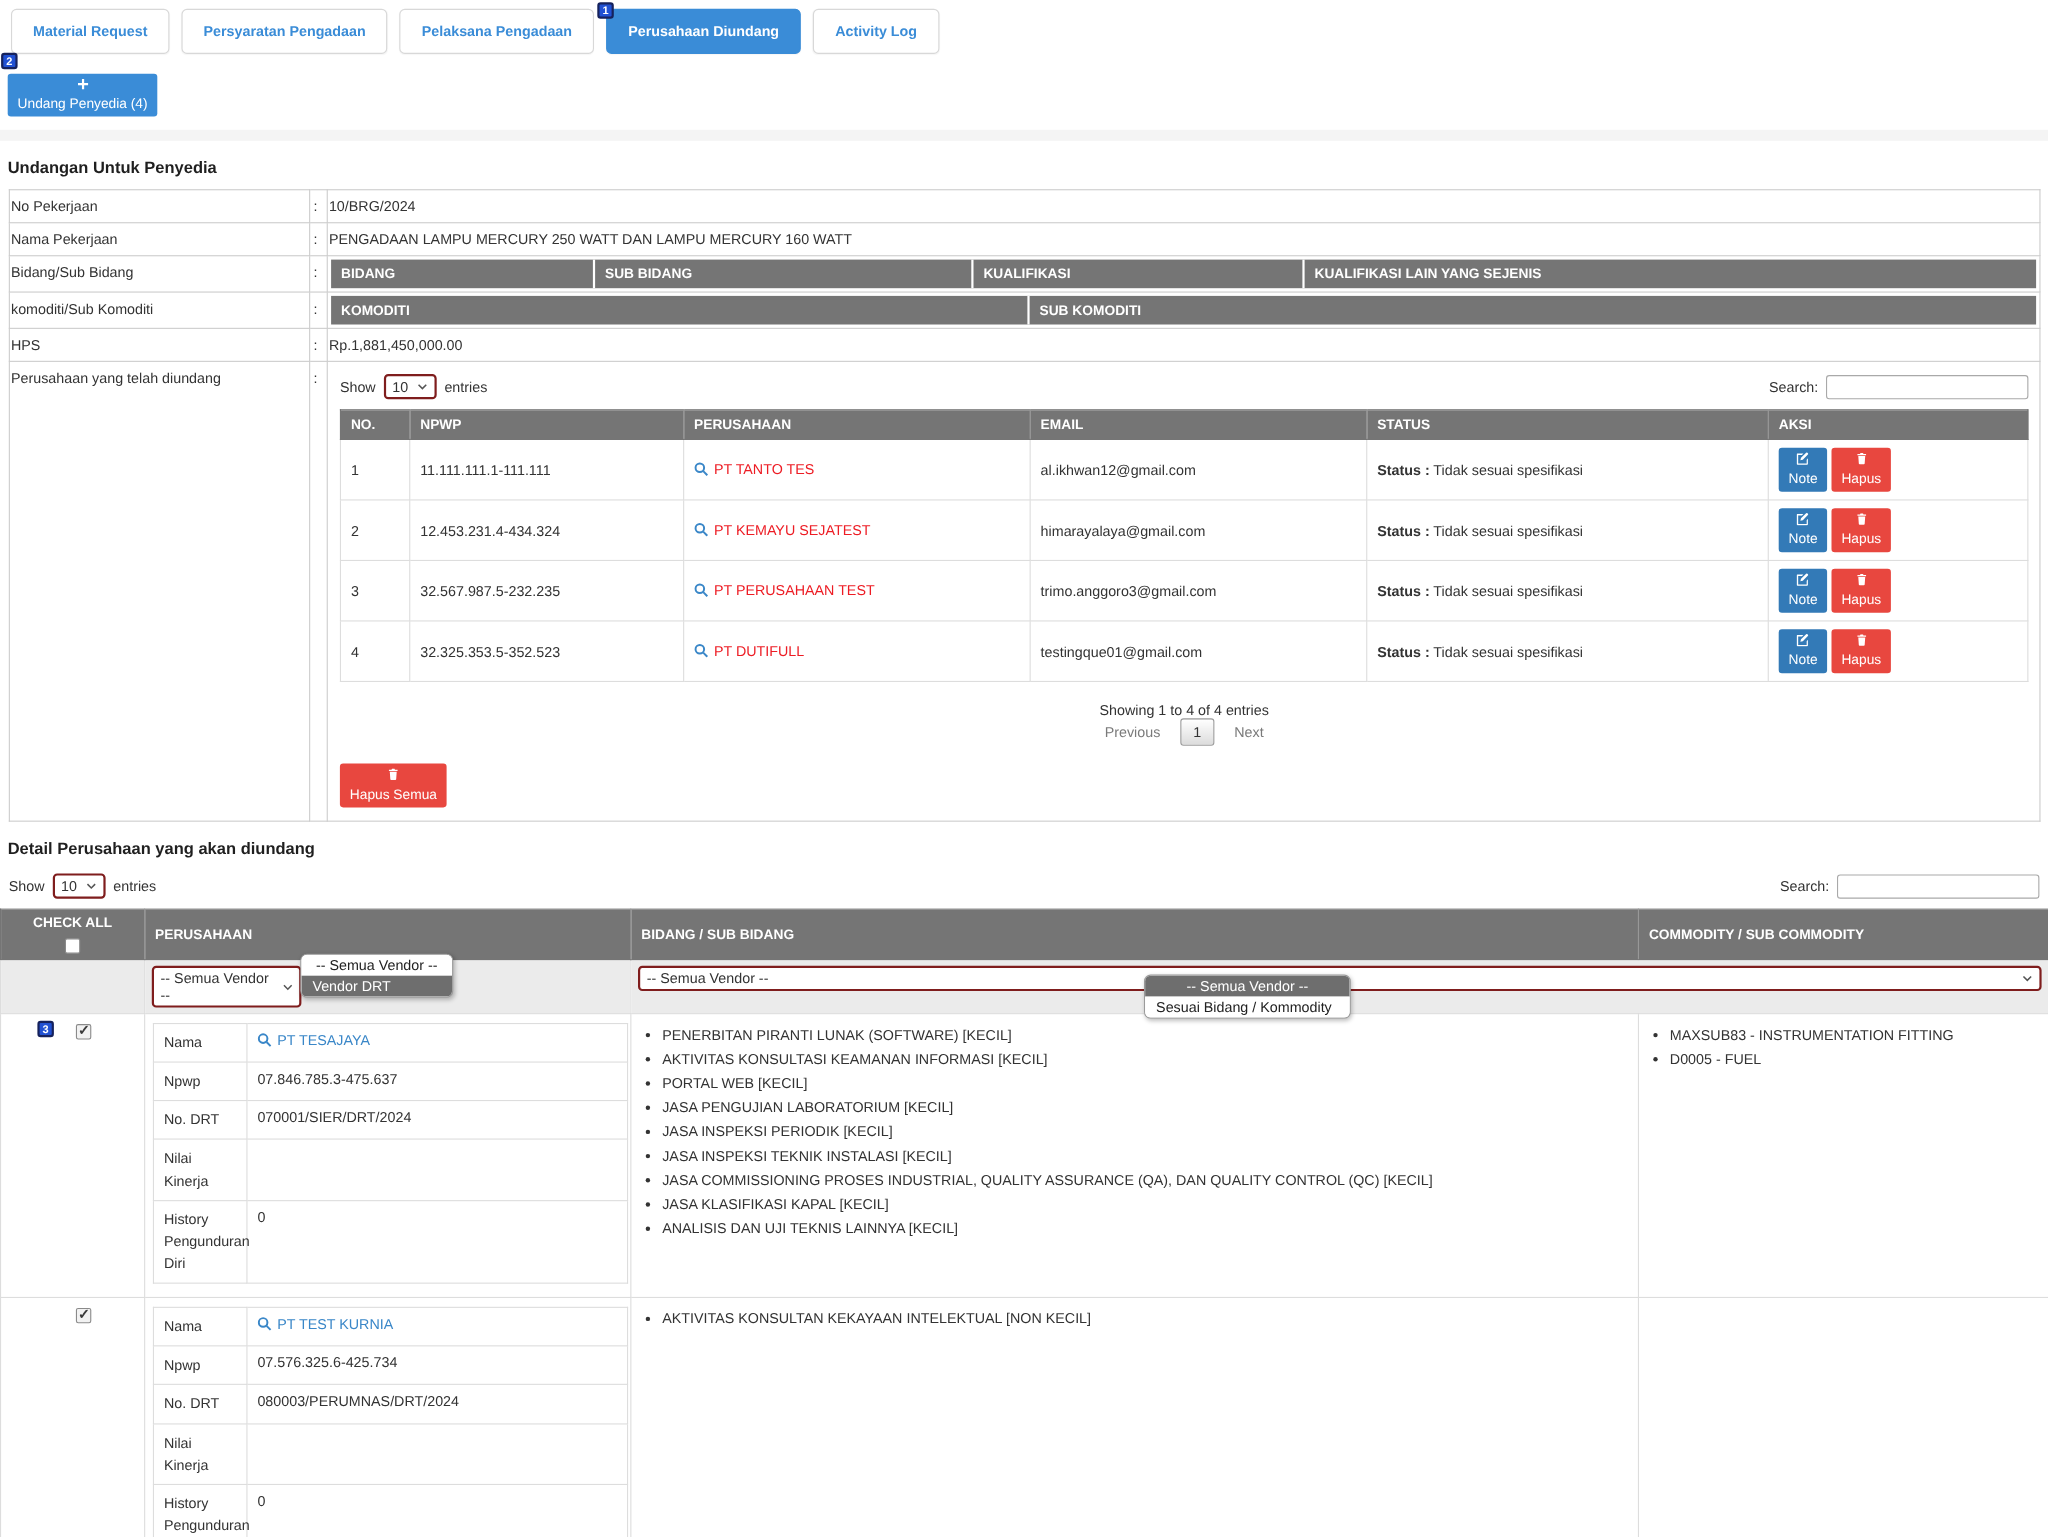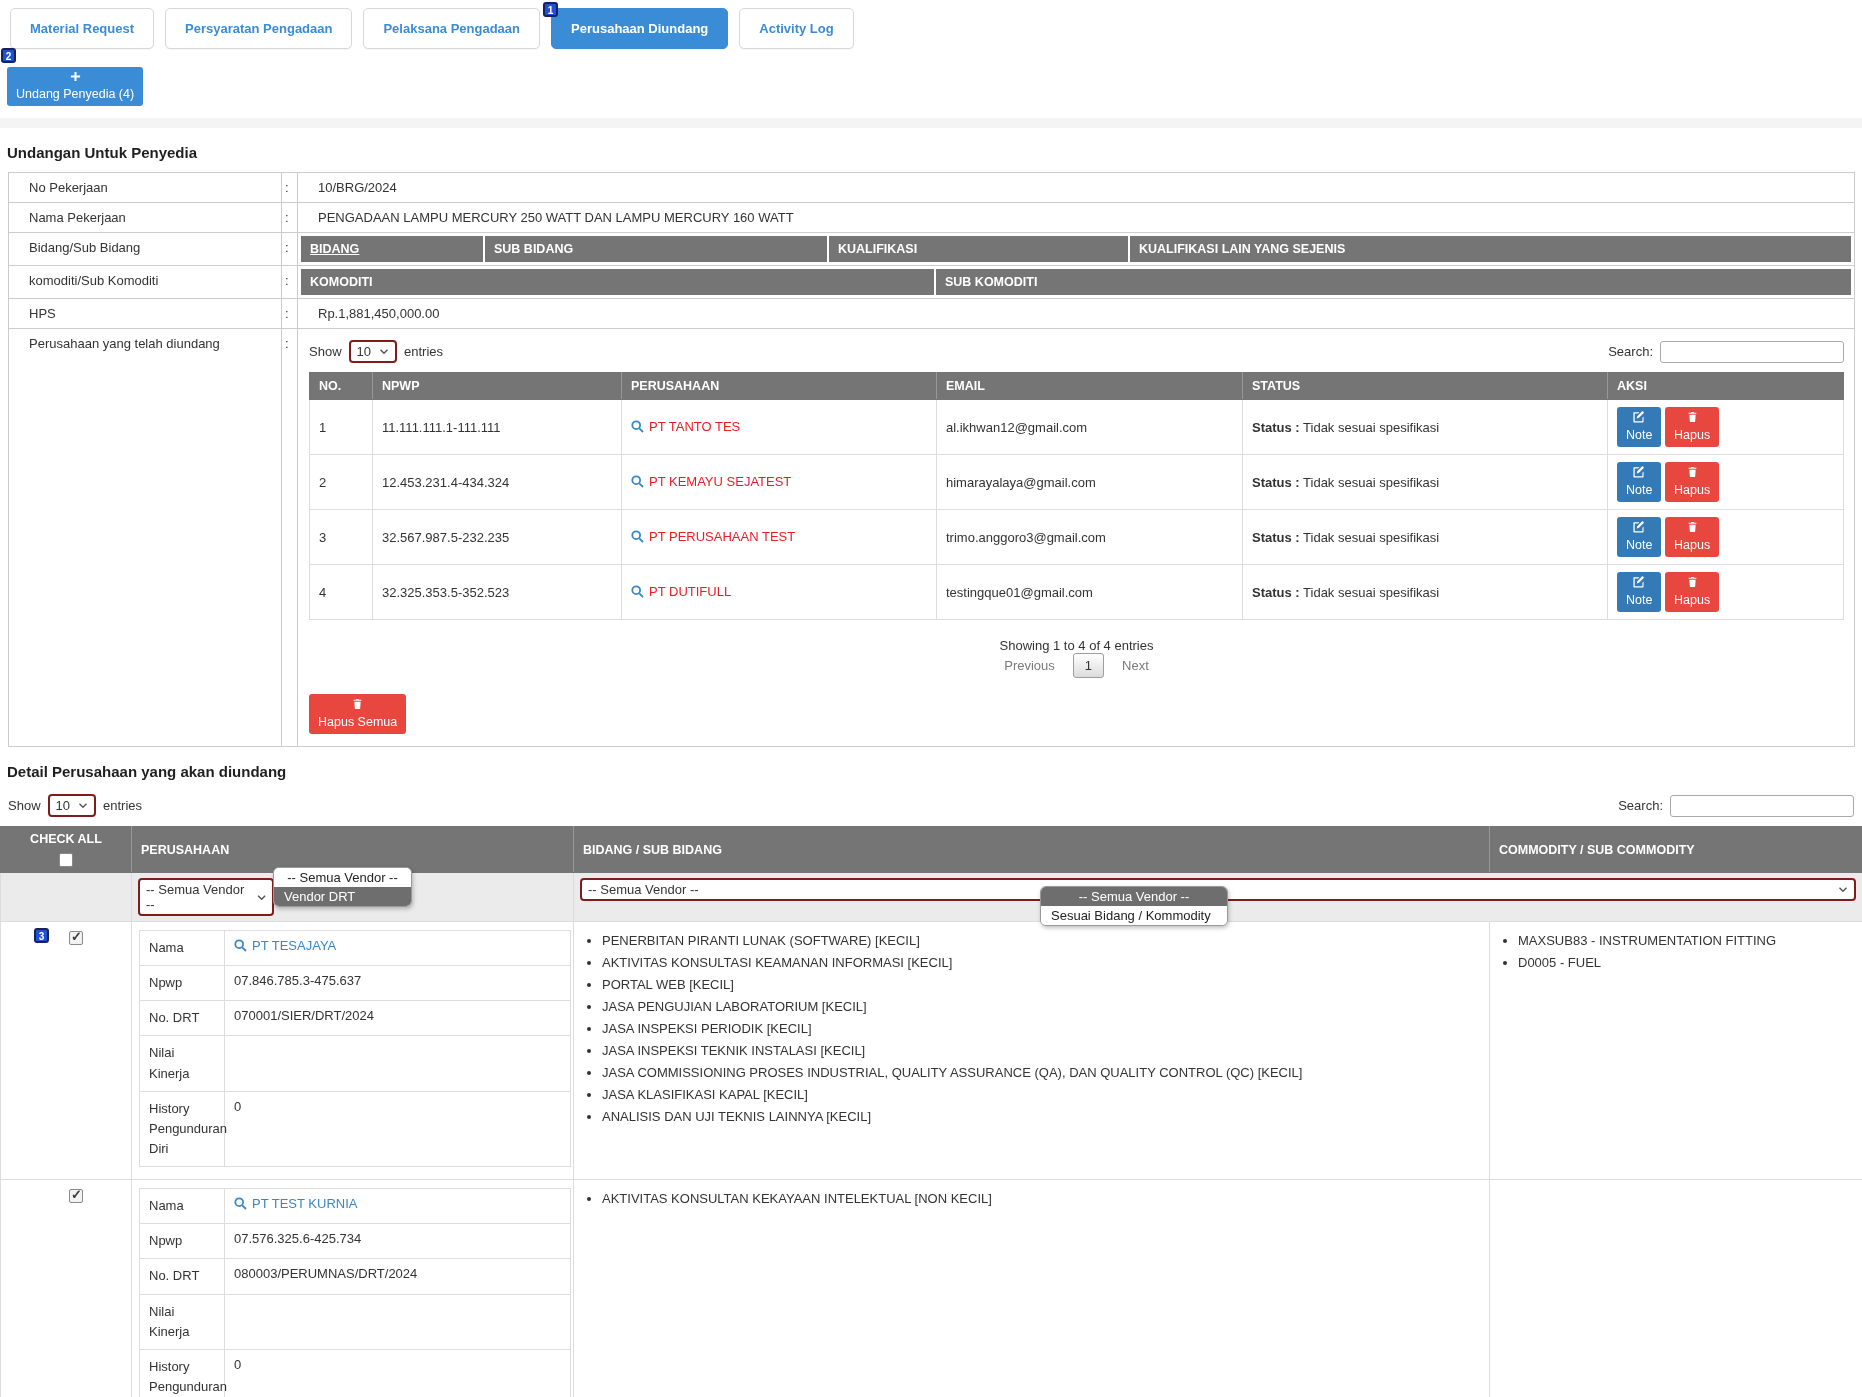--- a/index.html
+++ b/index.html
@@ -36,30 +36,30 @@
   .btn-primary { background:#3a8cd7; }
   .btn-note   { background:#337ab7; }
   .btn-danger { background:#e8473f; }
 
   .topstrip { height:10px; background:#f4f4f4; margin-top:12px; }
 
   .section-title { font-size:15px; font-weight:bold; color:#1f1f1f; margin:16px 0 11px 7px; }
 
   
   .info-table { border-collapse:collapse; width:1847px; margin-left:8px; table-layout:fixed; }
-  .info-table td { border:1px solid #ccc; vertical-align:top; padding:7px 20px; }
+  .info-table td { border:1px solid #ccc; vertical-align:top; padding:7px 1px; }
   .info-table td.lbl { width:273px; }
   .info-table td.colon { width:16px; padding-left:3px; padding-right:3px; }
   .info-table td.strip-cell { padding:3px; }
   .info-table td.widget-cell { padding:0 10px 12px 11px; }
 
   .gray-strip { display:flex; background:#757575; color:#fff; font-weight:bold; font-size:12.5px; }
   .gray-strip > div { padding:6px 9px; border-right:2px solid #fff; overflow:hidden; white-space:nowrap; }
   .gray-strip > div:last-child { border-right:none; flex:1; }
-  .bidang-strip > div:nth-child(1){ width:184px;text-decoration:underline; }
+  .bidang-strip > div:nth-child(1){ width:240px; }
   .bidang-strip > div:nth-child(2){ width:344px; }
   .bidang-strip > div:nth-child(3){ width:301px; }
   .komoditi-strip > div:nth-child(1){ width:635px; }
 
   
   .dt-controls { display:flex; justify-content:space-between; align-items:center; margin:11px 0 9px; }
   .ctl-group { display:flex; align-items:center; gap:7px; }
   .fake-select {
     display:inline-flex; align-items:center; justify-content:space-between; gap:8px;
     border:2px solid #7f1d1d; border-radius:4px; background:#fff; padding:2px 6px; min-height:22px; cursor:pointer;

